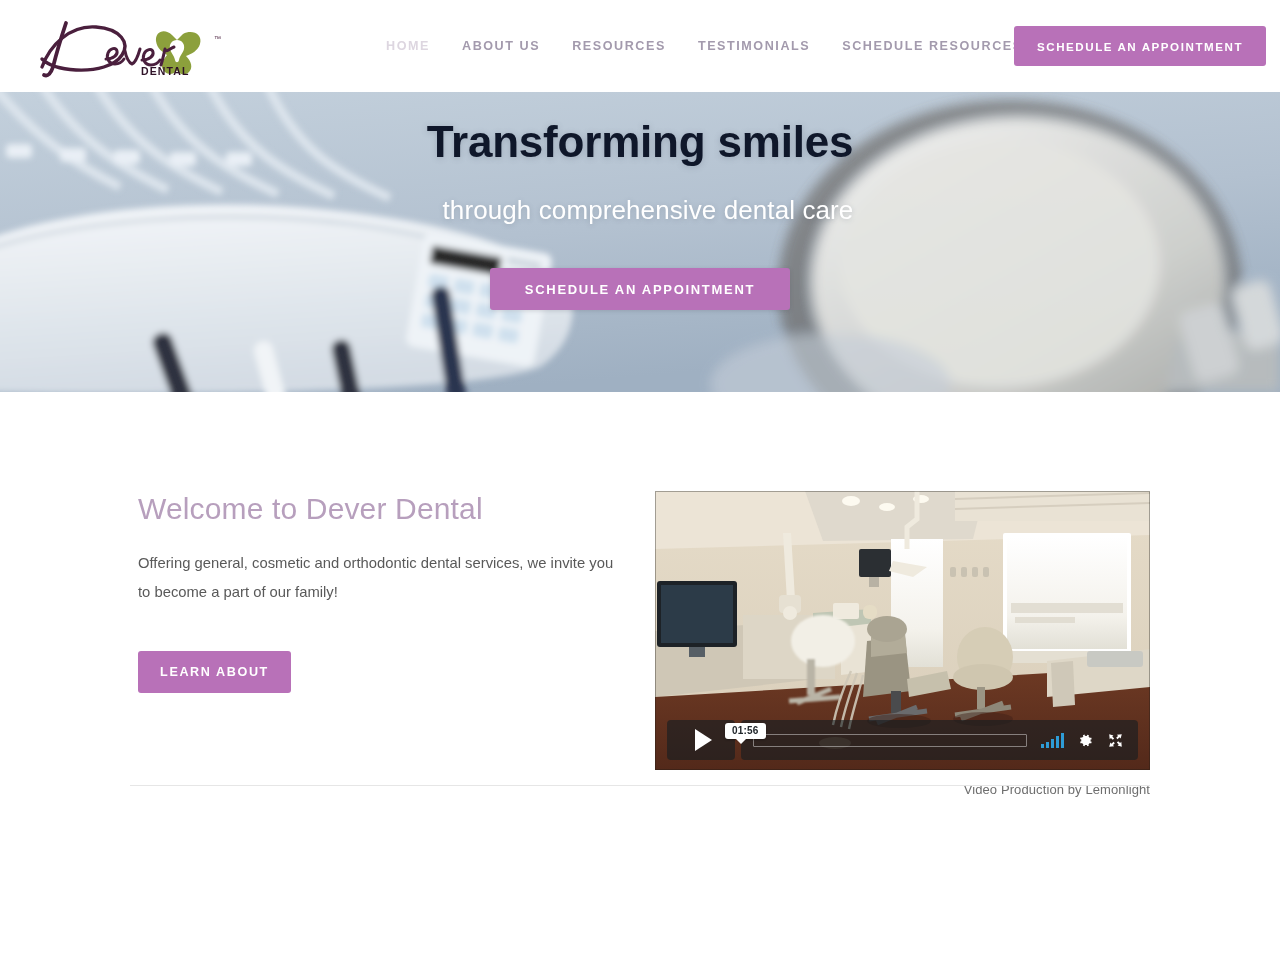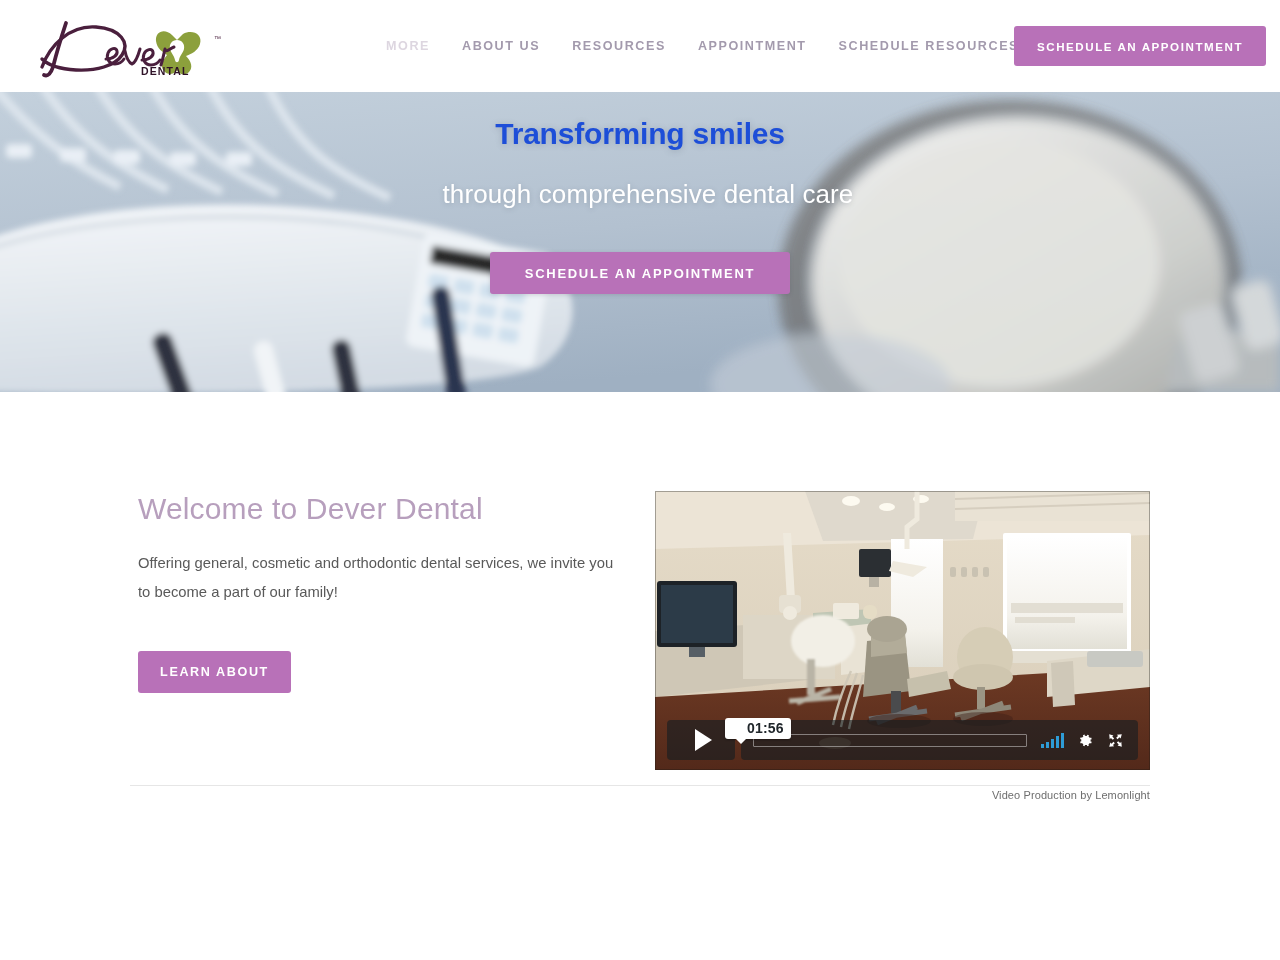--- a/index.html
+++ b/index.html
@@ -69,23 +69,23 @@
   .hero-bg svg { display: block; width: 1280px; height: 300px; }
 
   .hero-content {
     position: absolute; inset: 0;
     display: flex; flex-direction: column;
     align-items: center;
     z-index: 5;
   }
   .hero-title {
     margin-top: 25px;
-    font-size: 30px;
+    font-size: 44px;
     font-weight: 700;
-    color: #1d4ed8;
+    color: #0f172a;
     letter-spacing: -0.2px;
     text-shadow: 0 1px 6px rgba(90,100,115,0.30);
   }
   .hero-sub {
     margin-top: 28px;
     font-size: 26px;
     font-weight: 300;
     color: #ffffff;
     letter-spacing: 0.1px;
     text-shadow: 0 1px 5px rgba(90,100,115,0.28);
@@ -200,22 +200,22 @@
   .progress-fill {
     position: absolute; left: 0; top: 0; bottom: 0;
     width: 0%;
     background: rgba(255,255,255,0.22);
   }
   .time-tooltip {
     position: absolute;
     left: 70px; bottom: 31px;
     background: #ffffff;
     border-radius: 3px;
-    padding: 2px 7px 3px 22px;
-    font-size: 14px;
+    padding: 2px 7px 3px 7px;
+    font-size: 10px;
     font-weight: 600;
     color: #20262b;
     font-family: "Liberation Sans", sans-serif;
     letter-spacing: 0.2px;
     z-index: 8;
     box-shadow: 0 1px 2px rgba(0,0,0,0.35);
   }
   .time-tooltip::after {
     content: "";
     position: absolute;
@@ -234,23 +234,23 @@
   .vol-bars { display: flex; align-items: flex-end; gap: 2px; height: 15px; cursor: pointer; }
   .vol-bars i { display: block; width: 3px; background: #2e9cd6; }
   .vol-bars i:nth-child(1) { height: 4px; }
   .vol-bars i:nth-child(2) { height: 6px; }
   .vol-bars i:nth-child(3) { height: 9px; }
   .vol-bars i:nth-child(4) { height: 12px; }
   .vol-bars i:nth-child(5) { height: 15px; }
   .icon-btn { cursor: pointer; display: flex; align-items: center; }
 
   .video-credit {
-    margin-top: 19px;
+    margin-top: 12px;
     text-align: right;
-    font-size: 11px;
+    font-size: 13px;
     color: #6e6e6e;
     letter-spacing: 0.1px;
   }
 
   .section-divider {
     position: absolute;
     left: 130px; top: 393px;
     width: 1020px; height: 1px;
     background: #e6e6e6;
   }
@@ -283,24 +283,24 @@
         <path d="M120 45 C127 45, 132 41, 131 37 C130 33, 124 34, 122 39 C120 44, 123 50, 129 50 C133 50, 136 48, 138 45" stroke-width="3"></path>
 
         <path d="M139 50 C141 44, 142 38, 143 34 C144 38, 147 34, 152 32" stroke-width="3"></path>
       </g>
       <text x="119" y="60" font-family="Liberation Sans, sans-serif" font-size="10.5" letter-spacing="1.1" font-weight="700" fill="#2f1228">DENTAL</text>
       <text x="192" y="26" font-family="Liberation Sans, sans-serif" font-size="7" fill="#4a1f3d">™</text>
     </svg>
   </a>
 
   <nav class="main-nav">
-    <a class="nav-link is-active">MORE</a>
+    <a class="nav-link is-active">HOME</a>
     <a class="nav-link">ABOUT US</a>
     <a class="nav-link">RESOURCES</a>
-    <a class="nav-link">APPOINTMENT</a>
+    <a class="nav-link">TESTIMONIALS</a>
     <a class="nav-link">SCHEDULE RESOURCES</a>
   </nav>
 
   <button class="header-cta">SCHEDULE AN APPOINTMENT</button>
 </header>
 
 <section class="hero">
   <div class="hero-bg">
     <svg viewBox="0 0 1280 300" preserveAspectRatio="none">
       <defs>

